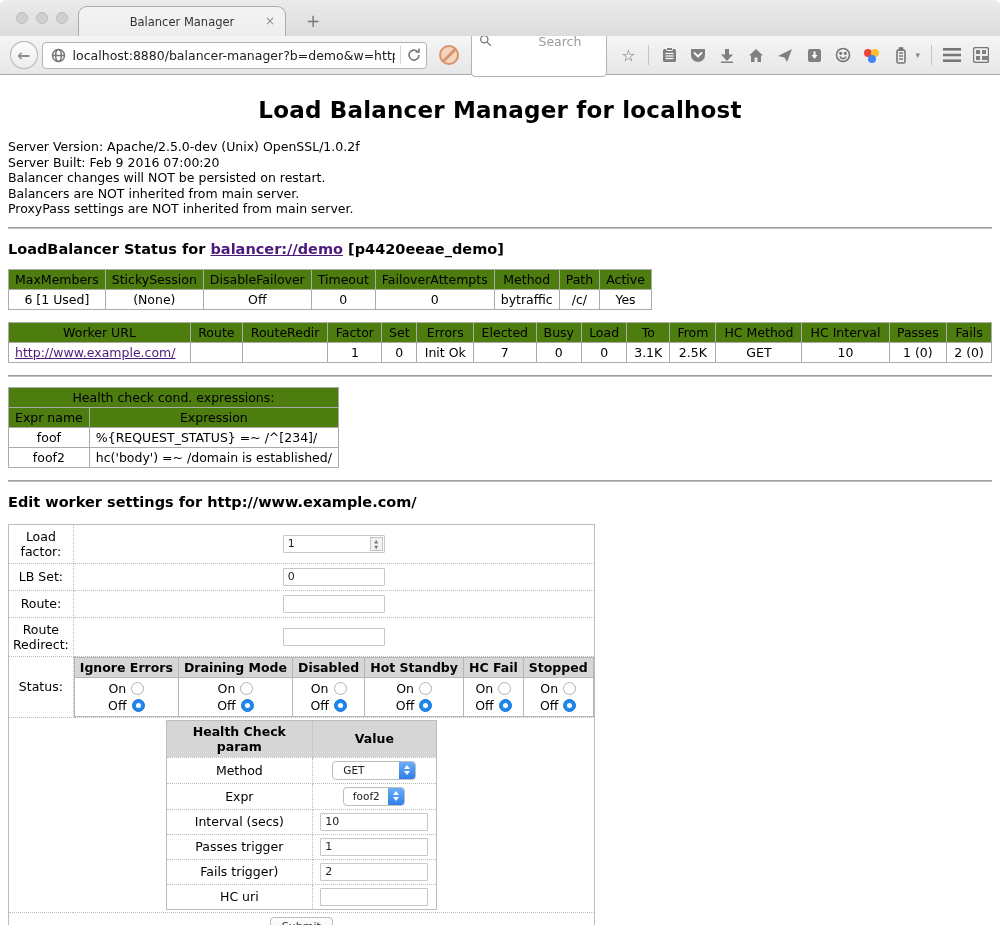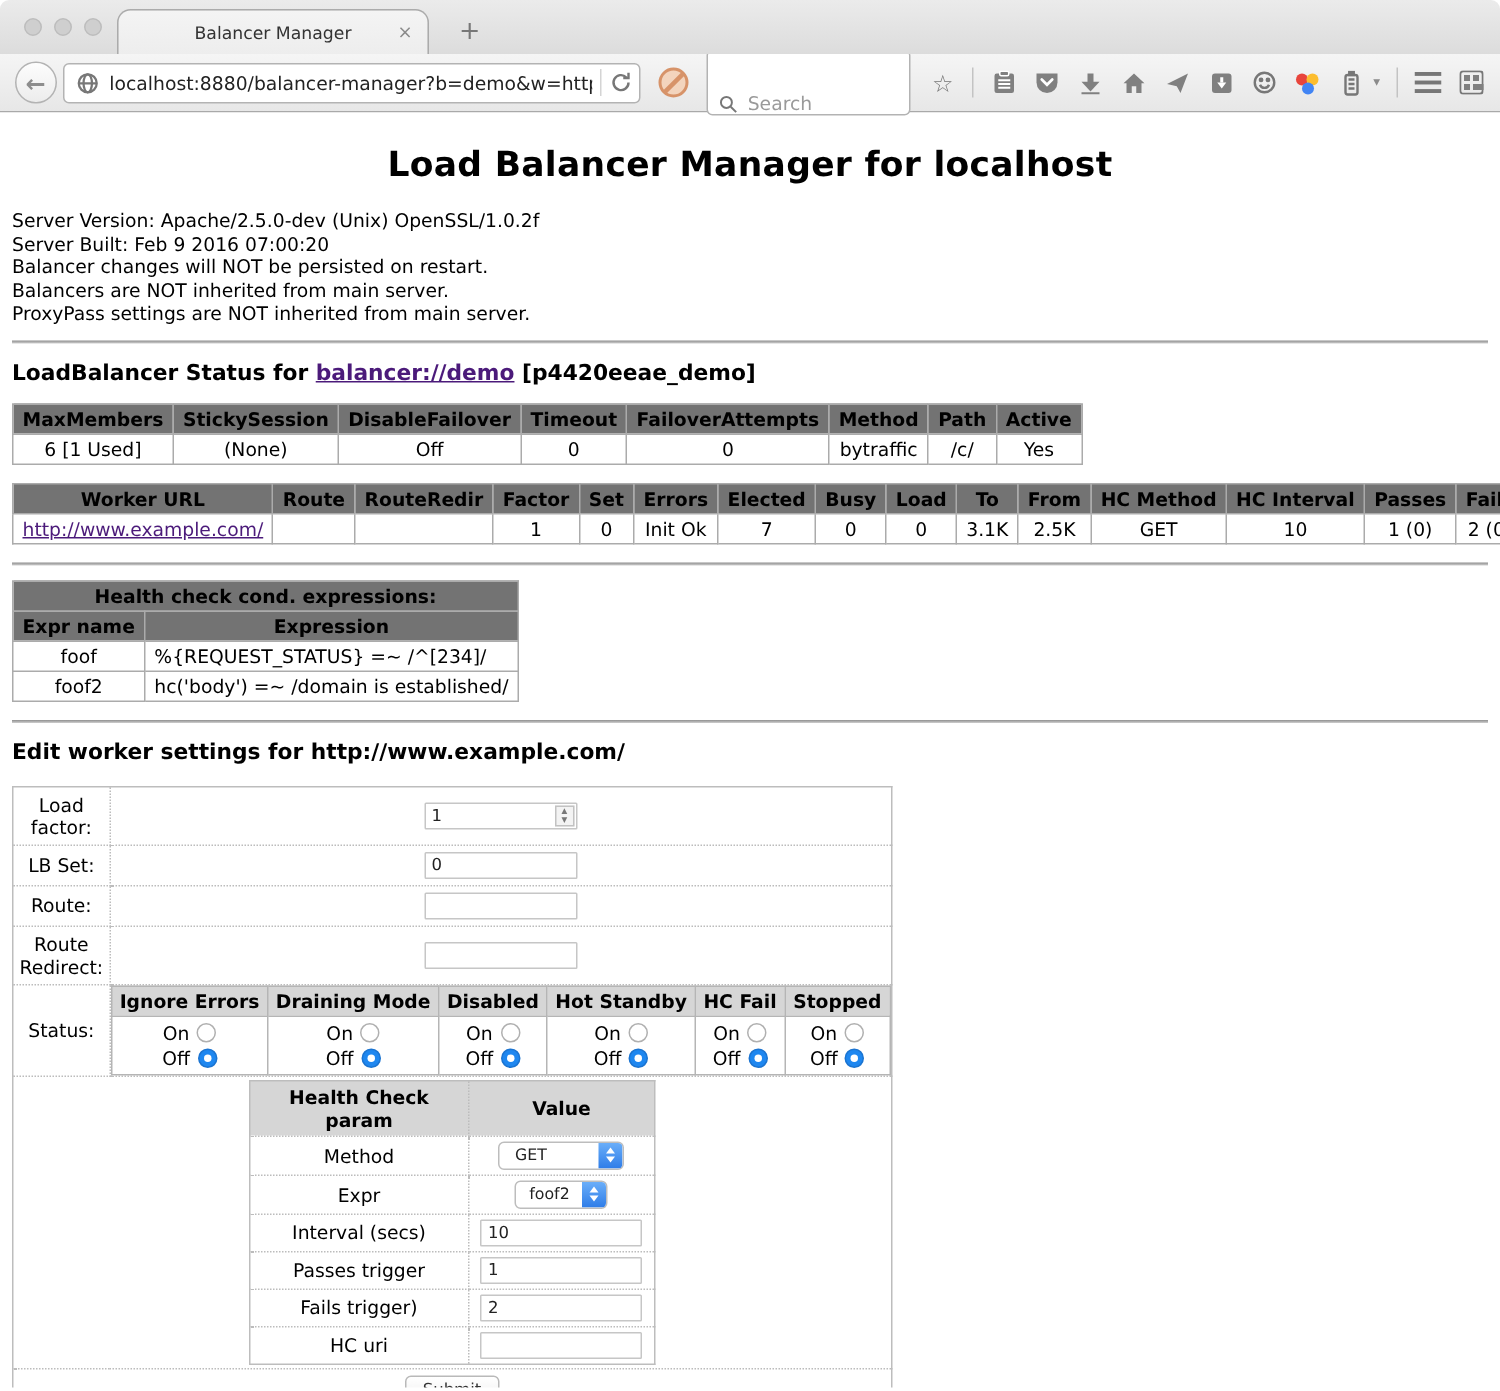--- a/index.html
+++ b/index.html
@@ -23,21 +23,21 @@
   .back-btn { width:28px; height:28px; border-radius:50%; border:1px solid #b3b3b3; background:linear-gradient(#fdfdfd,#ececec);
               color:#8d8d8d; font-size:16px; font-weight:bold; display:flex; align-items:center; justify-content:center; z-index:1; }
   .urlbar { margin-left:4px; width:392px; height:27px; background:#fff; border:1px solid #b3b3b3; border-radius:4px;
             display:flex; align-items:center; padding:0 4px 0 8px; }
   .urlbar input { flex:1; border:none; outline:none; font-size:12.5px; color:#222; font-family:"DejaVu Sans", sans-serif; background:transparent; min-width:0; }
   .globe { width:15px; height:15px; margin-right:7px; flex:none; }
   .url-divider { width:1px; height:18px; background:#d4d4d4; margin:0 5px; }
   .reload { width:16px; height:16px; flex:none; }
   .block-icon { width:20px; height:20px; border-radius:50%; background:#f3d4bd; border:2px solid #d79369; margin:0 12px; position:relative; flex:none; }
   .block-icon::after { content:''; position:absolute; left:-1px; top:7px; width:18px; height:2.5px; background:#d79369; transform:rotate(-45deg); }
-  .searchbar { width:136px; height:44px; background:#fff; border:1px solid #b3b3b3; border-radius:4px; display:flex; align-items:flex-end; padding:0 7px; }
+  .searchbar { width:136px; height:44px; background:#fff; border:1px solid #b3b3b3; border-radius:4px; display:flex; align-items:flex-start; padding:0 7px;gap:40px; }
   .searchbar input { flex:1; border:none; outline:none; font-size:12.5px; color:#444; background:transparent; min-width:0; font-family:"DejaVu Sans", sans-serif; }
   .searchbar input::placeholder { color:#9a9a9a; }
   .mag { width:13px; height:13px; margin-right:6px; flex:none; }
   .tool-icons { display:flex; align-items:center; margin-left:12px; gap:11px; color:#767676; }
   .tool-icons .ti { width:18px; height:18px; display:flex; align-items:center; justify-content:center; font-size:16px; }
   .sep { width:1px; height:20px; background:#c3c3c3; }
   .caret-sm { font-size:9px; color:#8b8b8b; margin-left:-6px; }
   .dots3 { position:relative; width:16px; height:16px; }
   .dots3 i { position:absolute; width:8px; height:8px; border-radius:50%; }
   .dots3 i:nth-child(1){ background:#e8453c; left:0; top:2px; }
@@ -47,21 +47,21 @@
   
   .content { background:#fff; height:850px; overflow:hidden; padding:6px 8px 0 8px; color:#000; }
   h1.page-title { font-size:23px; font-weight:bold; margin:16px 0 16px 0; letter-spacing:0.2px;text-align:center; }
   .server-info div { font-size:12.5px; line-height:15.5px; }
   hr.rule { border:none; height:2px; background:linear-gradient(#8f8f8f,#cfcfcf); margin:10px 0; }
   h3.sec { font-size:14.5px; font-weight:bold; margin:12px 0 12px 0; }
   h3.sec a { color:#4b1a7a; }
 
   table.grid { border-collapse:collapse; font-size:12.5px; margin-bottom:12px; }
   table.grid th, table.grid td { border:1px solid #ababab; padding:2px 6px; text-align:center; white-space:nowrap; }
-  table.grid th { background:#737373; font-weight:bold; }
+  table.grid th { background:#4d7c0f; font-weight:normal; }
   table.grid { border:1px solid #8a8a8a; }
   a.vlink { color:#4b1a7a; text-decoration:underline; }
   .worker-table { width:984px; }
   .worker-table td.url-cell { text-align:left; }
   .expr-table td.expr-cell { text-align:left; }
 
   
   table.form-table { border-collapse:collapse; width:562px; font-size:12.5px; border:1px solid #bdbdbd; margin-top:14px; }
   table.form-table > tbody > tr > td { border:1px dotted #bcbcbc; padding:4px; }
   td.flbl { width:96px; text-align:center; }

